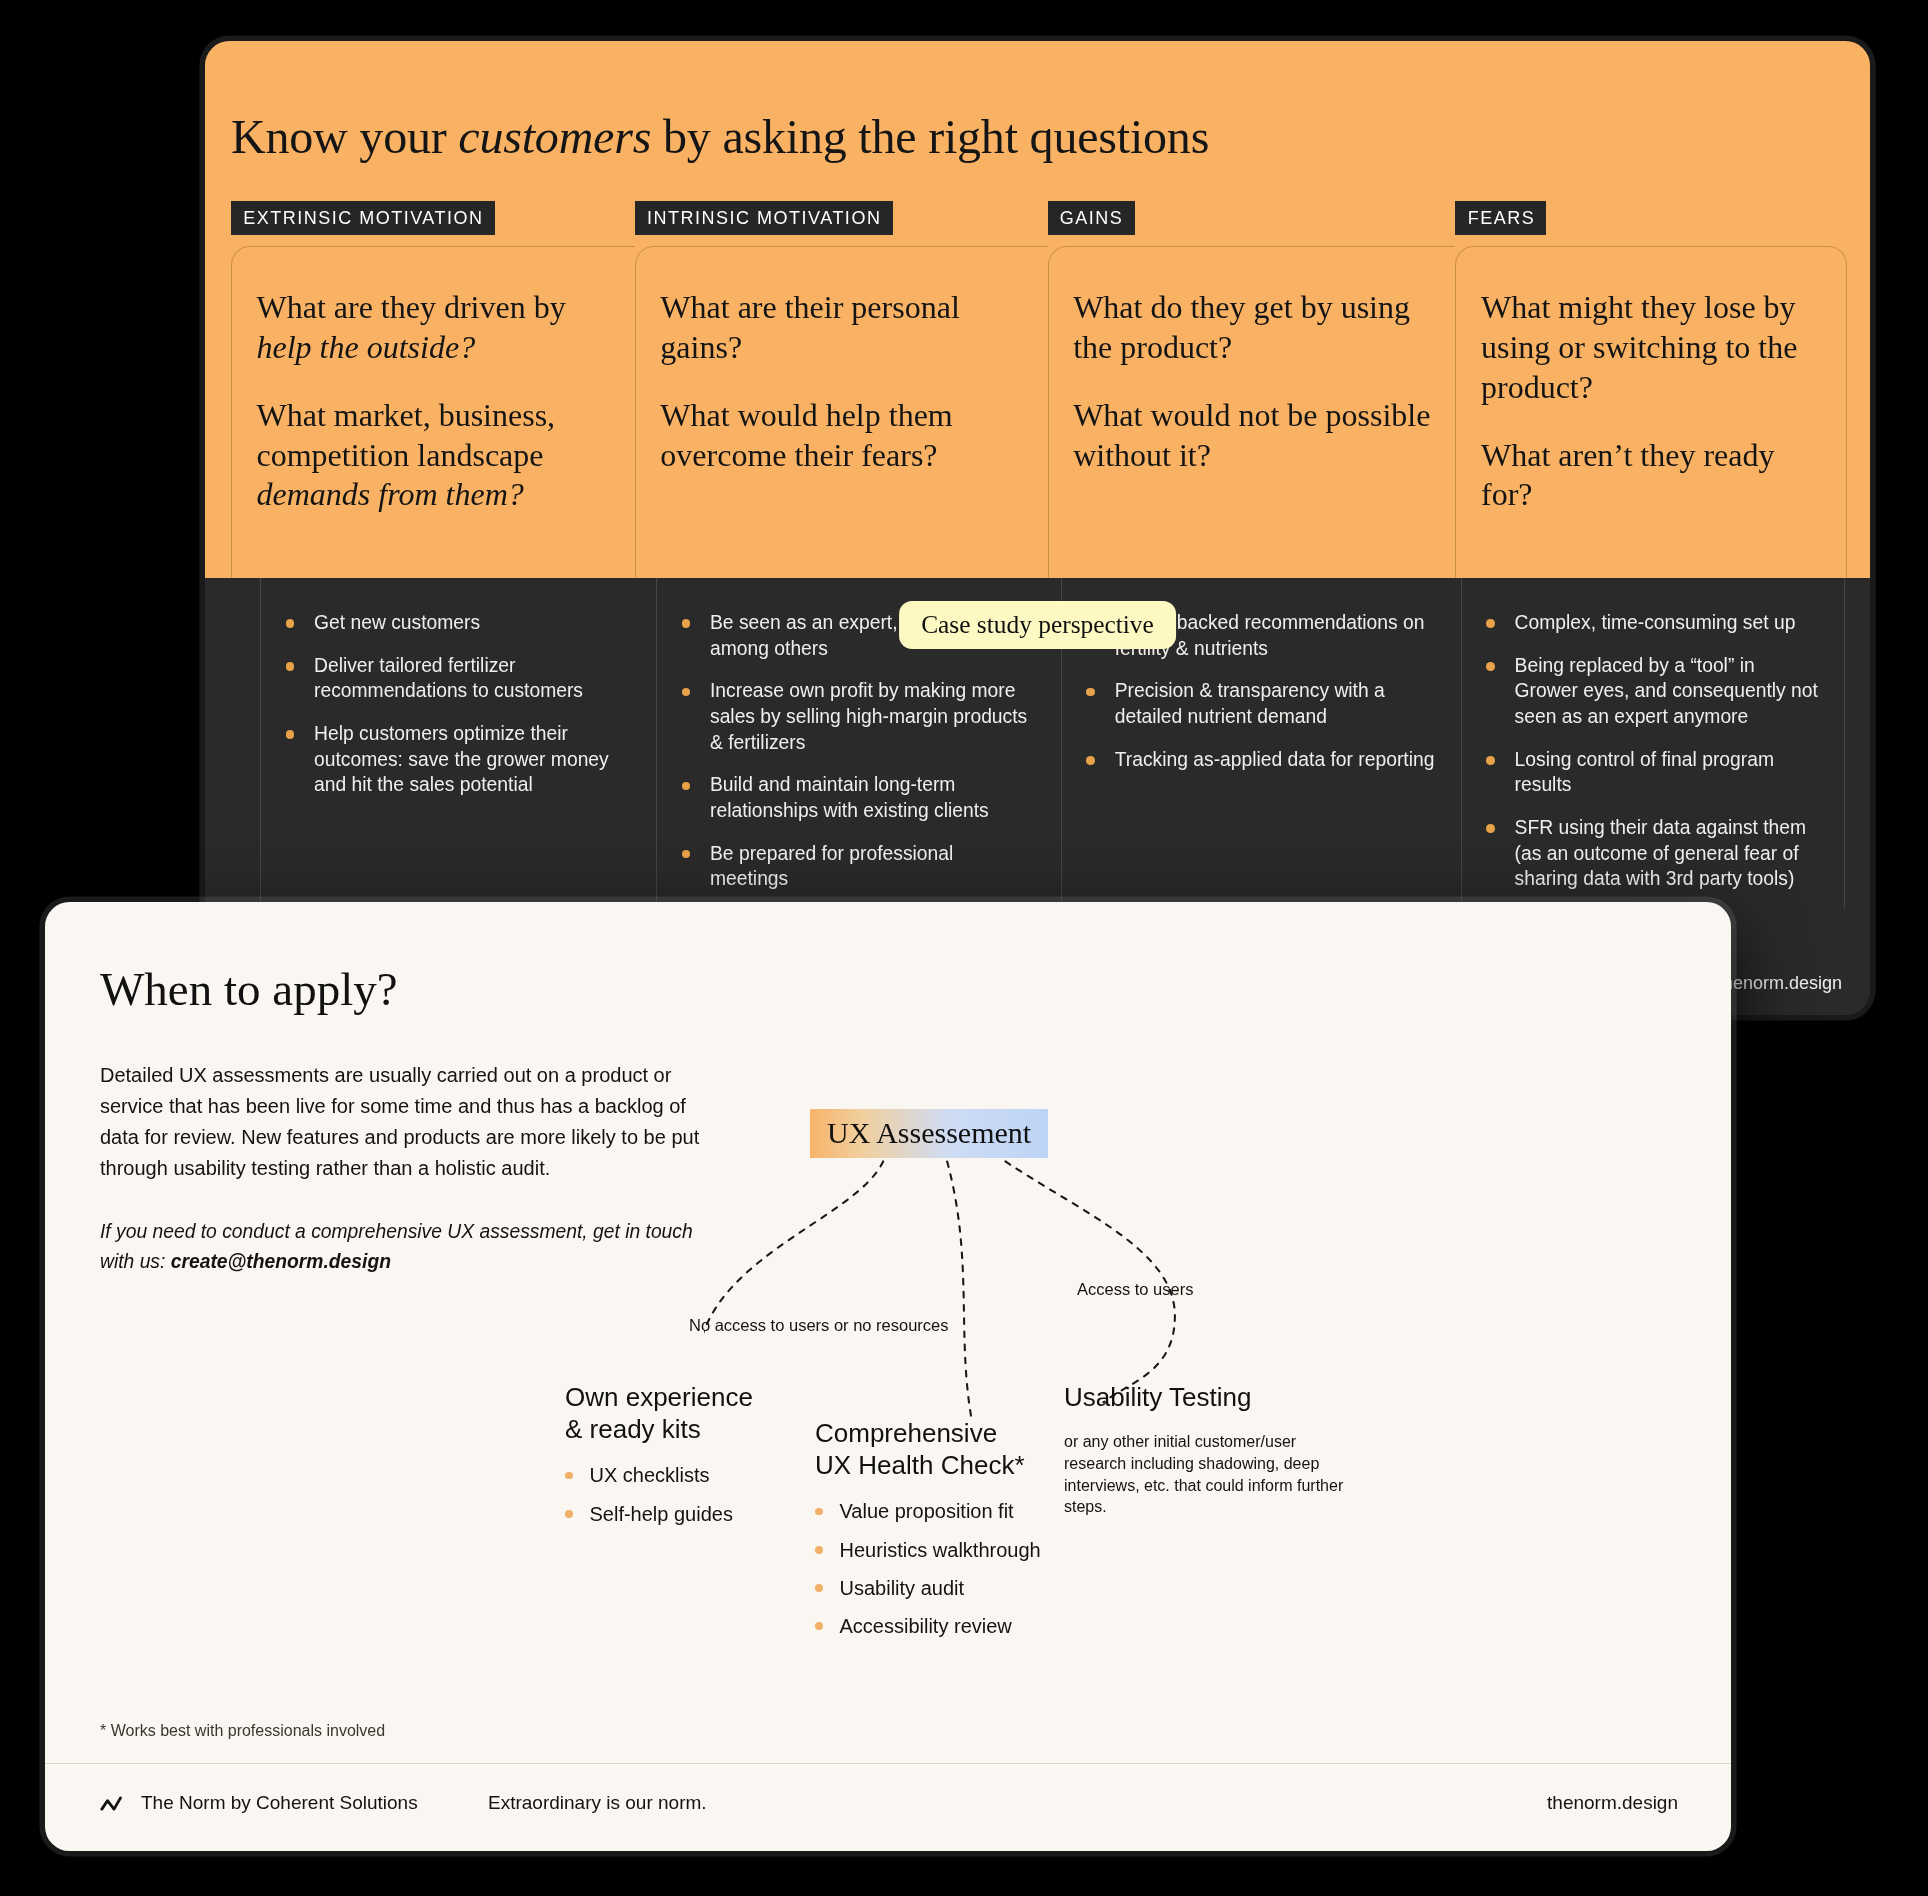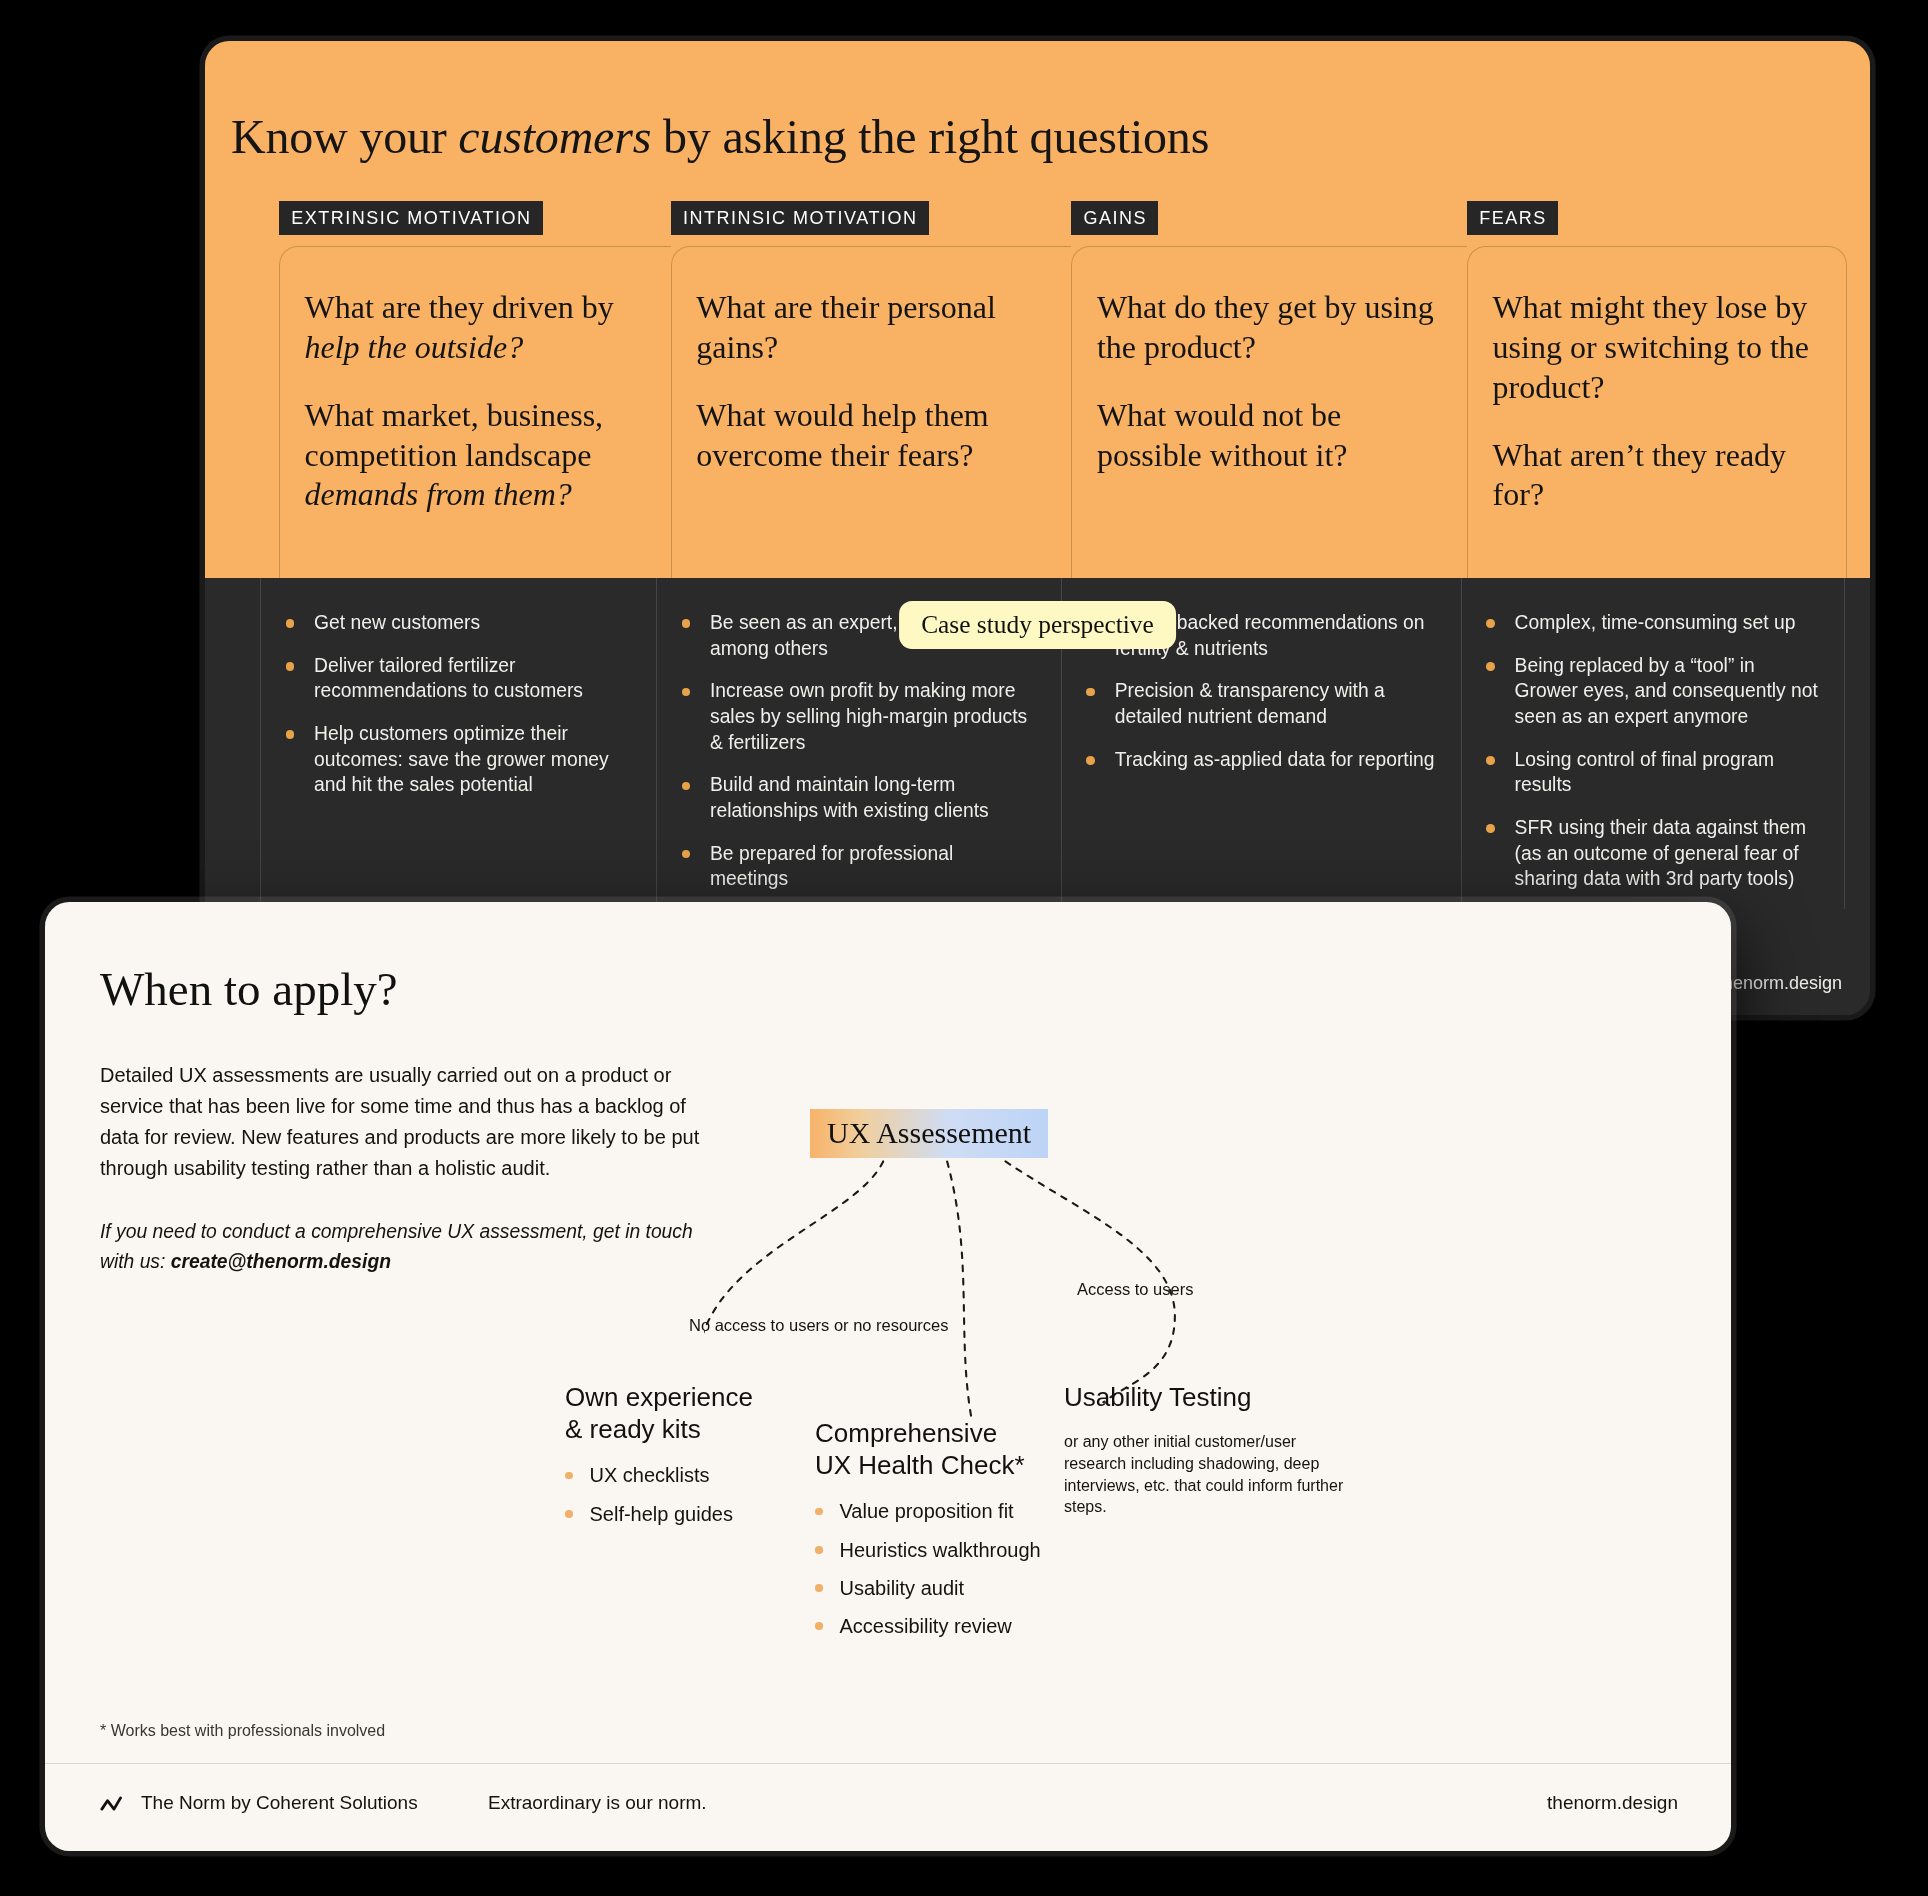--- a/index.html
+++ b/index.html
@@ -28,21 +28,21 @@
   .c1-title {
     position: absolute; left: 26px; top: 68px;
     font-family: "Liberation Serif", serif;
     font-size: 48px; color: #151515; letter-spacing: -0.2px;
     white-space: nowrap;
   }
   .c1-title i { font-style: italic; }
 
   .cols { position: absolute; left: 26px; top: 160px; right: 22.6px; display: flex; }
   .col { position: relative; }
-  .col-1 { width: 407px; margin-left: 48px; }
+  .col-1 { width: 407px; }
   .col-2 { width: 416px; }
   .col-3 { width: 411px; }
   .col-4 { width: 395px; }
 
   .badge {
     display: inline-block;
     background: #262626; color: #ffffff;
     font-size: 18px; letter-spacing: 1.5px;
     padding: 6.6px 11.3px 6.6px 12.2px;
     font-family: "Liberation Sans", sans-serif;

